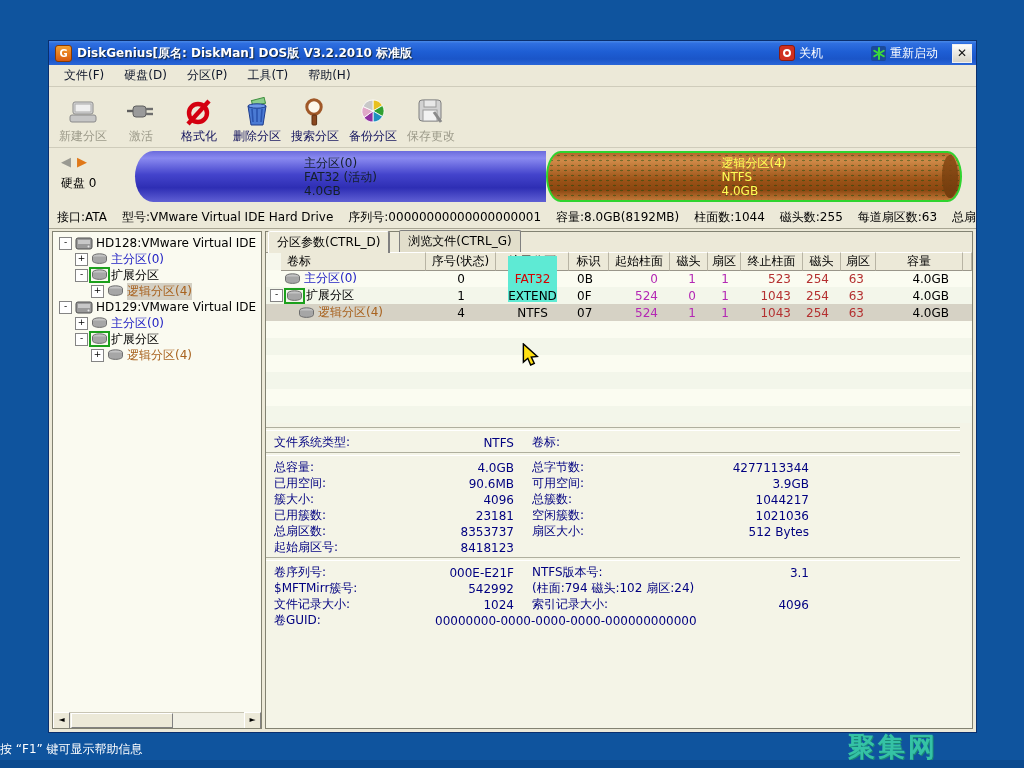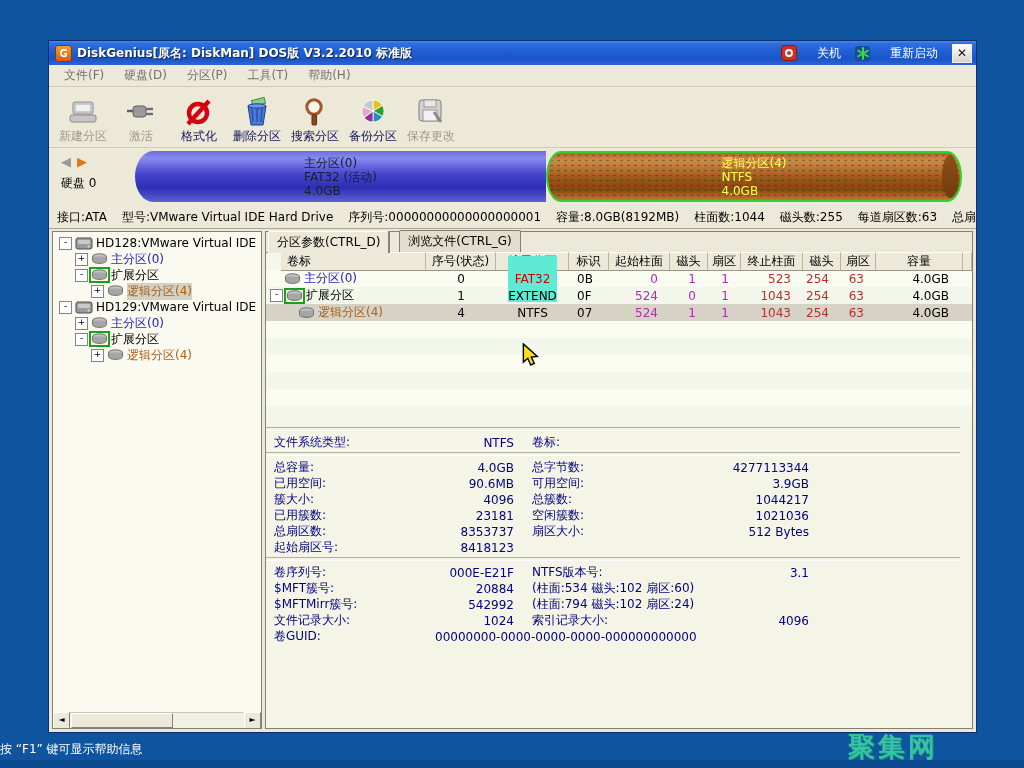--- a/index.html
+++ b/index.html
@@ -14,34 +14,34 @@
           background:#ECE9D8;border:1px solid #0A2F6E;
           box-shadow:inset 0 0 0 3px #2056C8;display:flex;flex-direction:column;}
   .titlebar{height:24px;background:linear-gradient(180deg,#4A8AE8 0%,#2F6FE0 10%,#1E5ED4 45%,#1A55C8 75%,#2A66D8 100%);
             display:flex;align-items:center;color:#fff;padding:0 4px 0 6px;flex:0 0 auto;}
   .app-icon{width:15px;height:15px;background:linear-gradient(180deg,#F4A030,#D85A10);
             border-radius:3px;color:#fff;font-weight:bold;font-size:10px;line-height:15px;
             text-align:center;margin-right:5px;flex:0 0 auto;border:1px solid #8a3a00;}
   .title-text{font-weight:bold;font-size:12px;white-space:nowrap;flex:1 1 auto;
               text-shadow:1px 1px 1px #123;}
   .tb-actions{display:flex;align-items:center;gap:14px;}
-  .tb-btn{display:flex;align-items:center;gap:20px;color:#fff;cursor:default;}
+  .tb-btn{display:flex;align-items:center;gap:4px;color:#fff;cursor:default;margin-left:34px;}
   .pwr-icon{width:14px;height:14px;background:#D03020;border-radius:3px;position:relative;display:inline-block;border:1px solid #8a1a10;}
   .pwr-icon::after{content:"";position:absolute;inset:3px;border:2px solid #fff;border-radius:50%;}
   .restart-icon{width:15px;height:15px;position:relative;display:inline-block;background:#1A4A9A;border-radius:2px;}
   .restart-icon i{position:absolute;left:6.5px;top:1px;width:2px;height:13px;background:#3ADB3A;border-radius:1px;}
   .restart-icon i:nth-child(2){transform:rotate(60deg);}
   .restart-icon i:nth-child(3){transform:rotate(120deg);}
   .close-btn{width:18px;height:17px;background:linear-gradient(180deg,#FDFDFB,#D8D4C6);
              border:1px solid #F0F0F0;color:#111;font-size:12px;line-height:16px;
              text-align:center;font-weight:bold;}
 
   .menubar{height:21px;background:#ECE9D8;border-bottom:1px solid #CFCCBB;display:flex;align-items:center;
            padding-left:6px;gap:2px;flex:0 0 auto;}
-  .menu-item{padding:2px 9px;color:#737373;}
+  .menu-item{padding:2px 9px;color:#0f172a;}
 
   .toolbar{height:56px;background:#ECE9D8;border-bottom:1px solid #CFCCBB;display:flex;align-items:flex-end;
            padding:2px 0 2px 6px;gap:2px;flex:0 0 auto;}
   .tool{width:56px;display:flex;flex-direction:column;align-items:center;gap:1px;}
   .tool .tico{height:32px;display:flex;align-items:flex-end;justify-content:center;}
   .tool .tlabel{font-size:12px;color:#15155F;white-space:nowrap;}
   .tool.disabled .tlabel{color:#9C9A8A;}
 
   
   .diskbar{height:56px;background:#ECE9D8;display:flex;align-items:stretch;flex:0 0 auto;padding-top:2px;}
@@ -516,26 +516,20 @@
               <span class="dv"></span>
             </div>
             <div class="dsep"></div>
             <div class="drow">
               <span class="dl">卷序列号:</span>
               <span class="dv">000E-E21F</span>
               <span class="dl2">NTFS版本号:</span>
               <span class="dv">3.1</span>
             </div>
             <div class="drow">
-              <span class="dl">$MFT簇号:</span>
-              <span class="dv">20884</span>
-              <span class="dl2">(柱面:534 磁头:102 扇区:60)</span>
-              <span class="dv"></span>
-            </div>
-            <div class="drow">
               <span class="dl">$MFTMirr簇号:</span>
               <span class="dv">542992</span>
               <span class="dl2">(柱面:794 磁头:102 扇区:24)</span>
               <span class="dv"></span>
             </div>
             <div class="drow">
               <span class="dl">文件记录大小:</span>
               <span class="dv">1024</span>
               <span class="dl2">索引记录大小:</span>
               <span class="dv">4096</span>

